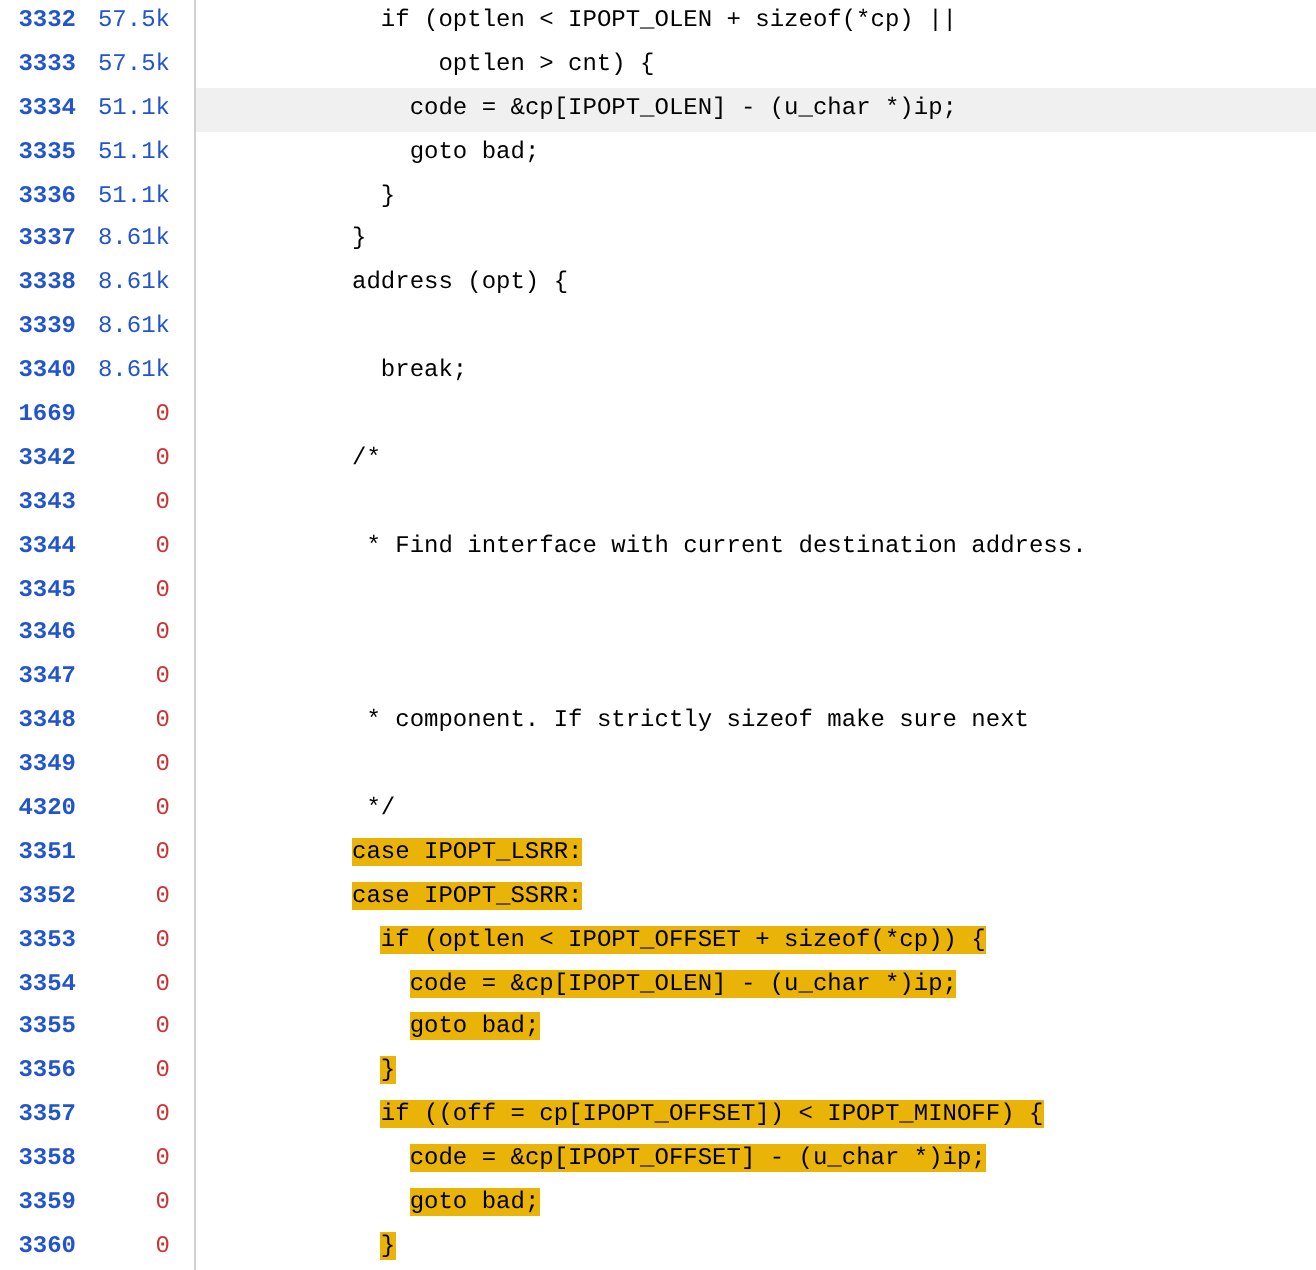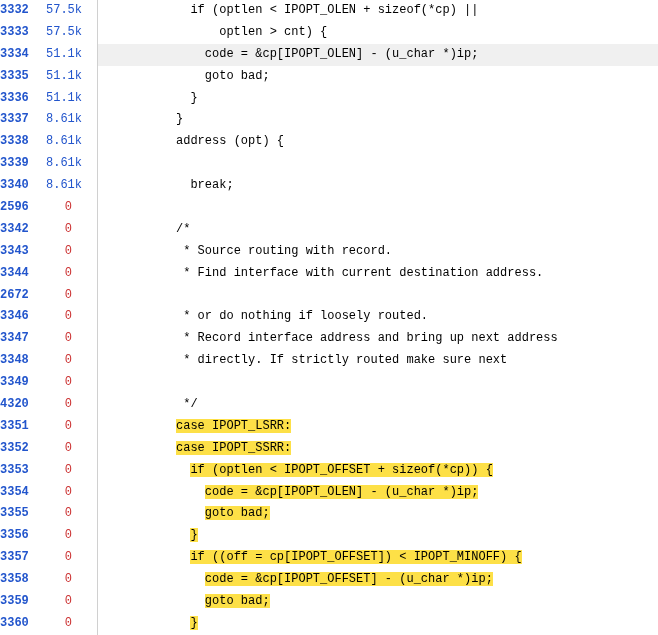--- a/index.html
+++ b/index.html
@@ -12,41 +12,42 @@
   }
   .codeview { width: 658px; }
   .row {
     display: flex;
     align-items: stretch;
     height: 21.9px;
     line-height: 21.9px;
   }
   .ln {
     width: 46px;
+    text-align: right;
     padding-right: 8px;
     color: #2255cc;
     font-weight: 600;
     flex-shrink: 0;
   }
   .cnt {
     width: 52px;
     text-align: right;
-    padding-right: 25px;
+    padding-right: 12px;
     border-right: 1px solid #d0d0d0;
     flex-shrink: 0;
   }
   .cnt .c-nz { color: #2255cc; }
   .cnt .c-z  { color: #cc3333; }
   .code {
     padding-left: 6px;
     flex: 1;
     position: relative;
   }
   .row.hl .code { background: #f0f0f0; }
-  .seg-unc { background: #fde047; }
+  .seg-unc { background: #eab308; }
   .indent { display: inline-block; white-space: pre; }
 </style>
 </head>
 <body>
 
 <div class="codeview">
     <div class="row">
       <div class="ln">3332</div>
       <div class="cnt"><span class="c-nz">57.5k</span></div>
       <div class="code"><span class="indent">            </span><span>if (optlen &lt; IPOPT_OLEN + sizeof(*cp) ||</span></div>
@@ -84,57 +85,57 @@
     <div class="row">
       <div class="ln">3339</div>
       <div class="cnt"><span class="c-nz">8.61k</span></div>
     </div>
     <div class="row">
       <div class="ln">3340</div>
       <div class="cnt"><span class="c-nz">8.61k</span></div>
       <div class="code"><span class="indent">            </span><span>break;</span></div>
     </div>
     <div class="row">
-      <div class="ln">2596</div>
+      <div class="ln">1669</div>
       <div class="cnt"><span class="c-z">0</span></div>
       <div class="code"><span class="indent"></span><span></span></div>
     </div>
     <div class="row">
       <div class="ln">3342</div>
       <div class="cnt"><span class="c-z">0</span></div>
       <div class="code"><span class="indent">          </span><span>/*</span></div>
     </div>
     <div class="row">
       <div class="ln">3343</div>
       <div class="cnt"><span class="c-z">0</span></div>
-      <div class="code"><span class="indent">           </span><span>* Source routing with record.</span></div>
+      <div class="code"><span class="indent">           </span></div>
     </div>
     <div class="row">
       <div class="ln">3344</div>
       <div class="cnt"><span class="c-z">0</span></div>
       <div class="code"><span class="indent">           </span><span>* Find interface with current destination address.</span></div>
     </div>
     <div class="row">
-      <div class="ln">2672</div>
+      <div class="ln">3345</div>
       <div class="cnt"><span class="c-z">0</span></div>
     </div>
     <div class="row">
       <div class="ln">3346</div>
       <div class="cnt"><span class="c-z">0</span></div>
-      <div class="code"><span class="indent">           </span><span>* or do nothing if loosely routed.</span></div>
+      <div class="code"><span class="indent">           </span></div>
     </div>
     <div class="row">
       <div class="ln">3347</div>
       <div class="cnt"><span class="c-z">0</span></div>
-      <div class="code"><span class="indent">           </span><span>* Record interface address and bring up next address</span></div>
+      <div class="code"><span class="indent">           </span></div>
     </div>
     <div class="row">
       <div class="ln">3348</div>
       <div class="cnt"><span class="c-z">0</span></div>
-      <div class="code"><span class="indent">           </span><span>* directly.  If strictly routed make sure next</span></div>
+      <div class="code"><span class="indent">           </span><span>* component.  If strictly sizeof make sure next</span></div>
     </div>
     <div class="row">
       <div class="ln">3349</div>
       <div class="cnt"><span class="c-z">0</span></div>
     </div>
     <div class="row">
       <div class="ln">4320</div>
       <div class="cnt"><span class="c-z">0</span></div>
       <div class="code"><span class="indent">           </span><span>*/</span></div>
     </div>

